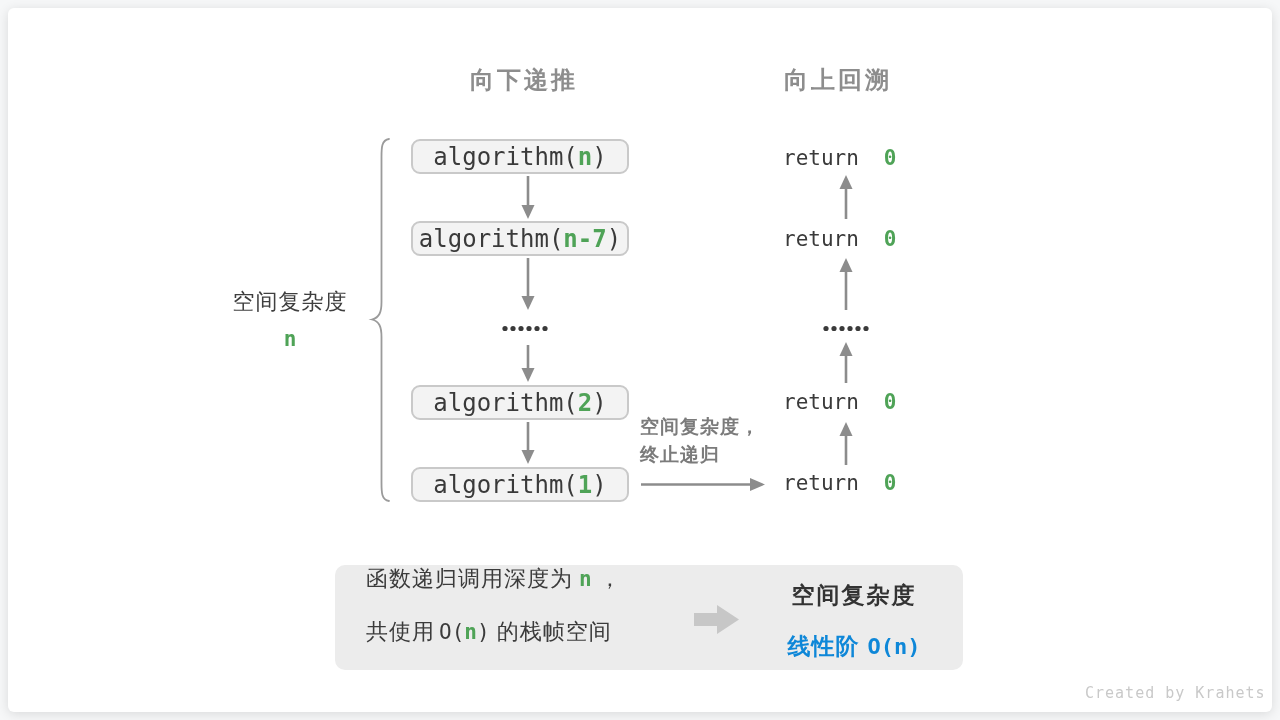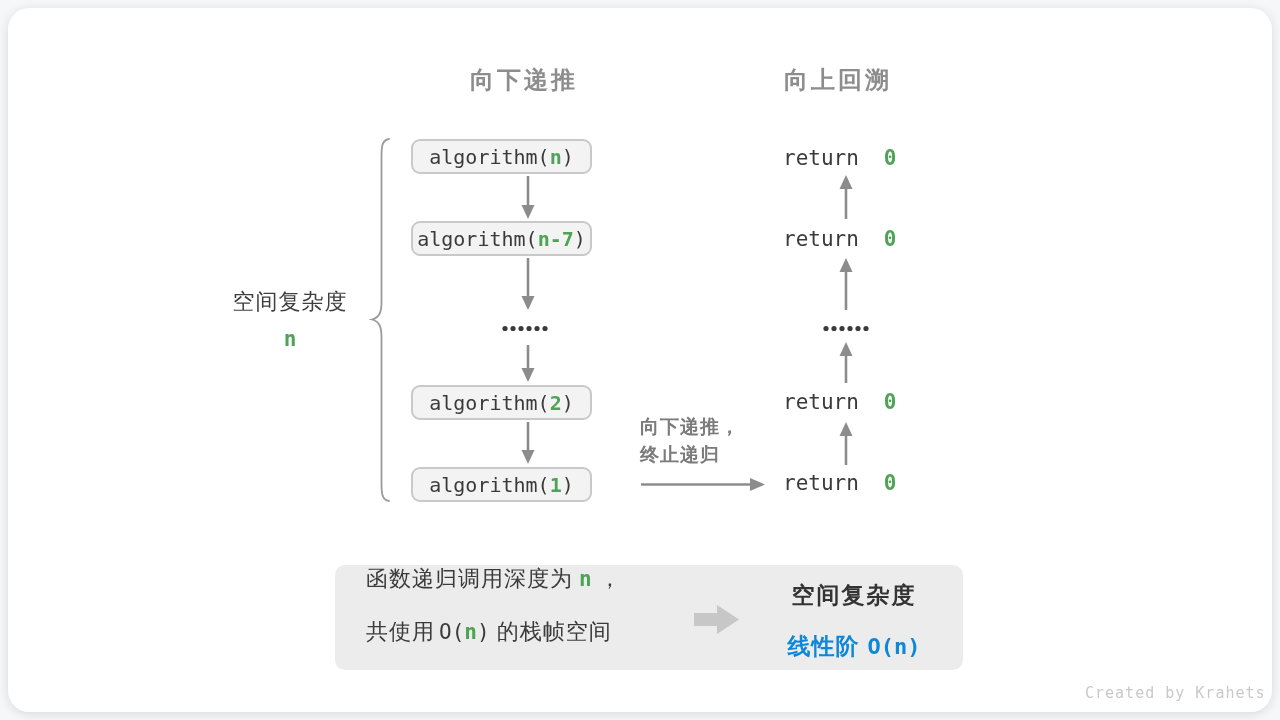--- a/index.html
+++ b/index.html
@@ -1,33 +1,33 @@
 <!DOCTYPE html>
 <html><head>
 <meta charset="utf-8">
 <style>
   html,body{margin:0;padding:0;width:1280px;height:720px;overflow:hidden;
     background:#f6f7f8;font-family:"Liberation Sans",sans-serif;}
   .stage{position:relative;width:1280px;height:720px;}
   .card{position:absolute;left:8px;top:8px;width:1264px;height:704px;
-    background:#ffffff;border-radius:21px;box-shadow:0 2px 12px rgba(0,0,0,.12);}
+    background:#ffffff;border-radius:6px;box-shadow:0 2px 12px rgba(0,0,0,.12);}
 
   .abs{position:absolute;}
   .cjk{font-family:"Liberation Sans",sans-serif;}
 
   .hdr{width:240px;text-align:center;font-size:24px;font-weight:bold;
     color:#8d8d8d;letter-spacing:3px;line-height:28px;}
   .hdr-left{left:396px;top:58px;}
   .hdr-right{left:710px;top:58px;}
 
-  .callbox{left:403px;width:181px;height:35px;background:#f3f3f3;
+  .callbox{left:403px;width:218px;height:35px;background:#f3f3f3;
     border:2px solid #c9c9c9;border-radius:9px;box-sizing:border-box;
     display:flex;align-items:center;justify-content:center;
     font-family:"DejaVu Sans Mono","Liberation Mono",monospace;
-    font-size:20px;color:#3a3a3a;}
+    font-size:24px;color:#3a3a3a;}
   .g{color:#4fa357;font-weight:bold;}
 
   .ret{left:775px;height:25px;line-height:25px;
     font-family:"DejaVu Sans Mono","Liberation Mono",monospace;
     font-size:21px;color:#3a3a3a;}
   .ret .val{margin-left:25px;}
 
   .depth-label{left:187px;width:190px;top:281px;text-align:center;
     font-size:22px;color:#3f3f3f;letter-spacing:1px;line-height:26px;}
   .depth-n{left:187px;width:190px;top:319px;text-align:center;
@@ -94,21 +94,21 @@
         <span class="g">1</span>
         <span>)</span>
       </div>
 
     <div class="abs ret" style="top:138px"><span>return</span><span class="g val">0</span></div>
     <div class="abs ret" style="top:219px"><span>return</span><span class="g val">0</span></div>
     <div class="abs ret" style="top:382px"><span>return</span><span class="g val">0</span></div>
     <div class="abs ret" style="top:463px"><span>return</span><span class="g val">0</span></div>
 
     <div class="abs cjk annot">
-      <div>向下递推，</div>
+      <div>空间复杂度，</div>
       <div>终止递归</div>
     </div>
 
     <div class="abs panel">
       <div class="panel-line pl1 cjk"><span>函数递归调用深度为</span><span class="p-var">n</span><span>，</span></div>
       <div class="panel-line pl2 cjk"><span>共使用</span><span class="p-code p-code-wrap"><span>O(</span><span class="g">n</span><span>)</span></span><span> 的栈帧空间</span></div>
 
       <div class="panel-right">
         <div class="pr-title cjk">空间复杂度</div>
         <div class="pr-blue cjk"><span>线性阶</span><span class="pr-code">O(n)</span></div>

